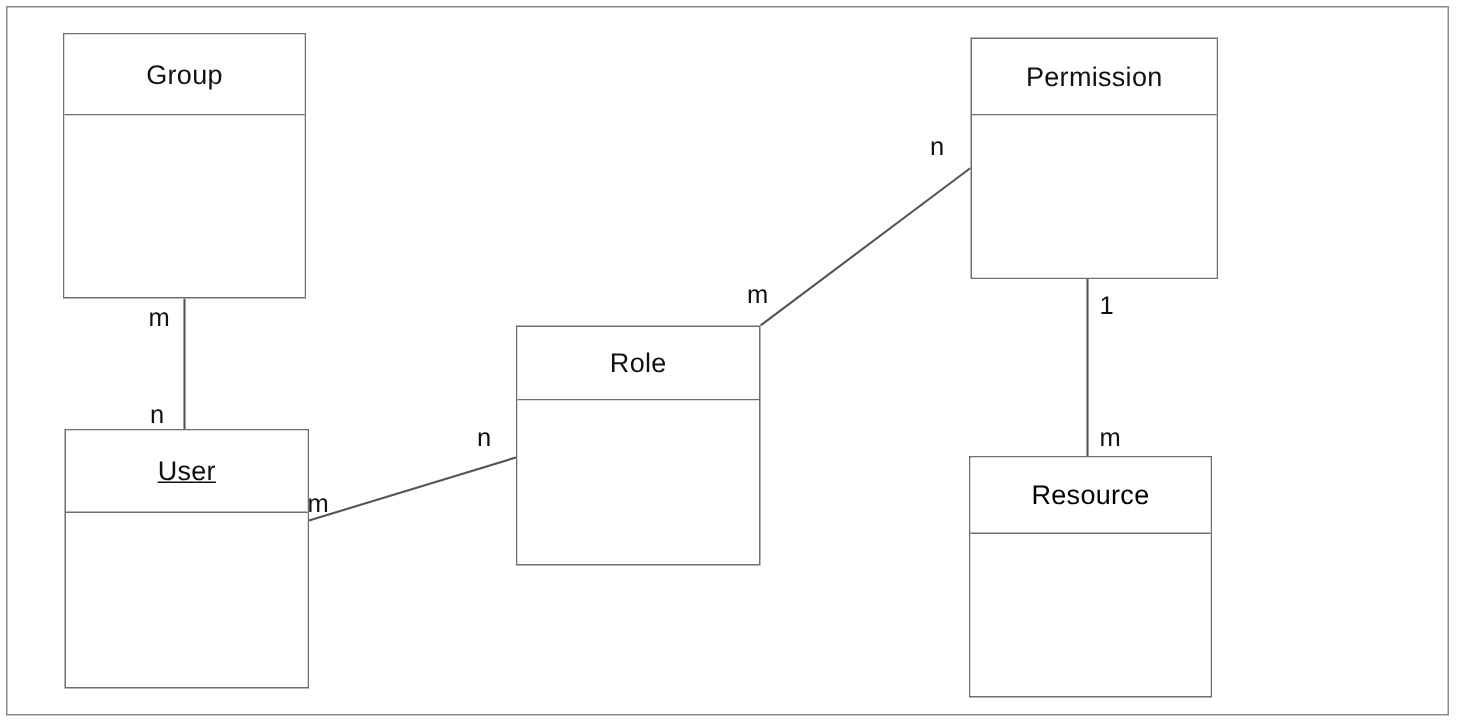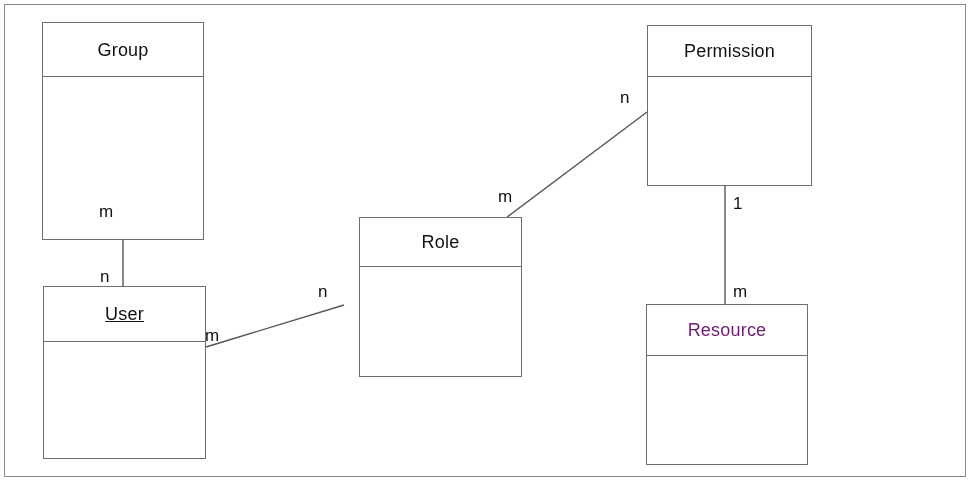--- a/index.html
+++ b/index.html
@@ -79,42 +79,42 @@
 
   <svg class="edges" viewBox="0 0 974 483" xmlns="http://www.w3.org/2000/svg">
     <g id="edge-lines" stroke="#555555" stroke-width="1.4" fill="none" shape-rendering="geometricPrecision">
         <line x1="123" y1="199" x2="123" y2="286"></line>
         <line x1="206" y1="347" x2="344" y2="305"></line>
         <line x1="507" y1="217" x2="647" y2="112"></line>
         <line x1="725" y1="186" x2="725" y2="304"></line>
       </g>
   </svg>
 
-  <div class="node" style="left: 42px; top: 22px; width: 162px; height: 218px; border-color: rgb(110, 110, 110); justify-content: flex-end;">
+  <div class="node" style="left: 42px; top: 22px; width: 162px; height: 177px; border-color: rgb(110, 110, 110); justify-content: flex-end;">
     <div class="node-header" style="height: 54px; border-bottom-color: rgb(110, 110, 110); color: rgb(17, 17, 17);">Group</div>
     <div class="node-body"></div>
   </div>
 
   <div class="node" style="left: 43px; top: 286px; width: 163px; height: 173px; border-color: rgb(110, 110, 110);">
     <div class="node-header" style="height: 55px; border-bottom-color: rgb(110, 110, 110); color: rgb(17, 17, 17); text-decoration: underline;">User</div>
     <div class="node-body"></div>
   </div>
 
-  <div class="node" style="left: 344px; top: 217px; width: 163px; height: 160px; border-color: rgb(110, 110, 110); margin-left: 15px;">
+  <div class="node" style="left: 344px; top: 217px; width: 163px; height: 160px; border-color: rgb(110, 110, 110);">
     <div class="node-header" style="height: 49px; border-bottom-color: rgb(110, 110, 110); color: rgb(17, 17, 17);">Role</div>
     <div class="node-body"></div>
   </div>
 
   <div class="node" style="left: 647px; top: 25px; width: 165px; height: 161px; border-color: rgb(110, 110, 110);">
     <div class="node-header" style="height: 51px; border-bottom-color: rgb(110, 110, 110); color: rgb(17, 17, 17);">Permission</div>
     <div class="node-body"></div>
   </div>
 
   <div class="node" style="left: 646px; top: 304px; width: 162px; height: 161px; border-color: rgb(110, 110, 110);">
-    <div class="node-header" style="height: 51px; border-bottom-color: rgb(110, 110, 110); color: #701a75;">Resource</div>
+    <div class="node-header" style="height: 51px; border-bottom-color: rgb(110, 110, 110); color: #000000;">Resource</div>
     <div class="node-body"></div>
   </div>
 
   <span class="mult" style="left: 99px; top: 203px; color: rgb(17, 17, 17);">m</span>
   <span class="mult" style="left: 100px; top: 268px; color: rgb(17, 17, 17);">n</span>
   <span class="mult" style="left: 205px; top: 327px; color: rgb(17, 17, 17);">m</span>
   <span class="mult" style="left: 318px; top: 283px; color: rgb(17, 17, 17);">n</span>
   <span class="mult" style="left: 498px; top: 188px; color: rgb(17, 17, 17);">m</span>
   <span class="mult" style="left: 620px; top: 89px; color: rgb(17, 17, 17);">n</span>
   <span class="mult" style="left: 733px; top: 195px; color: rgb(17, 17, 17);">1</span>

